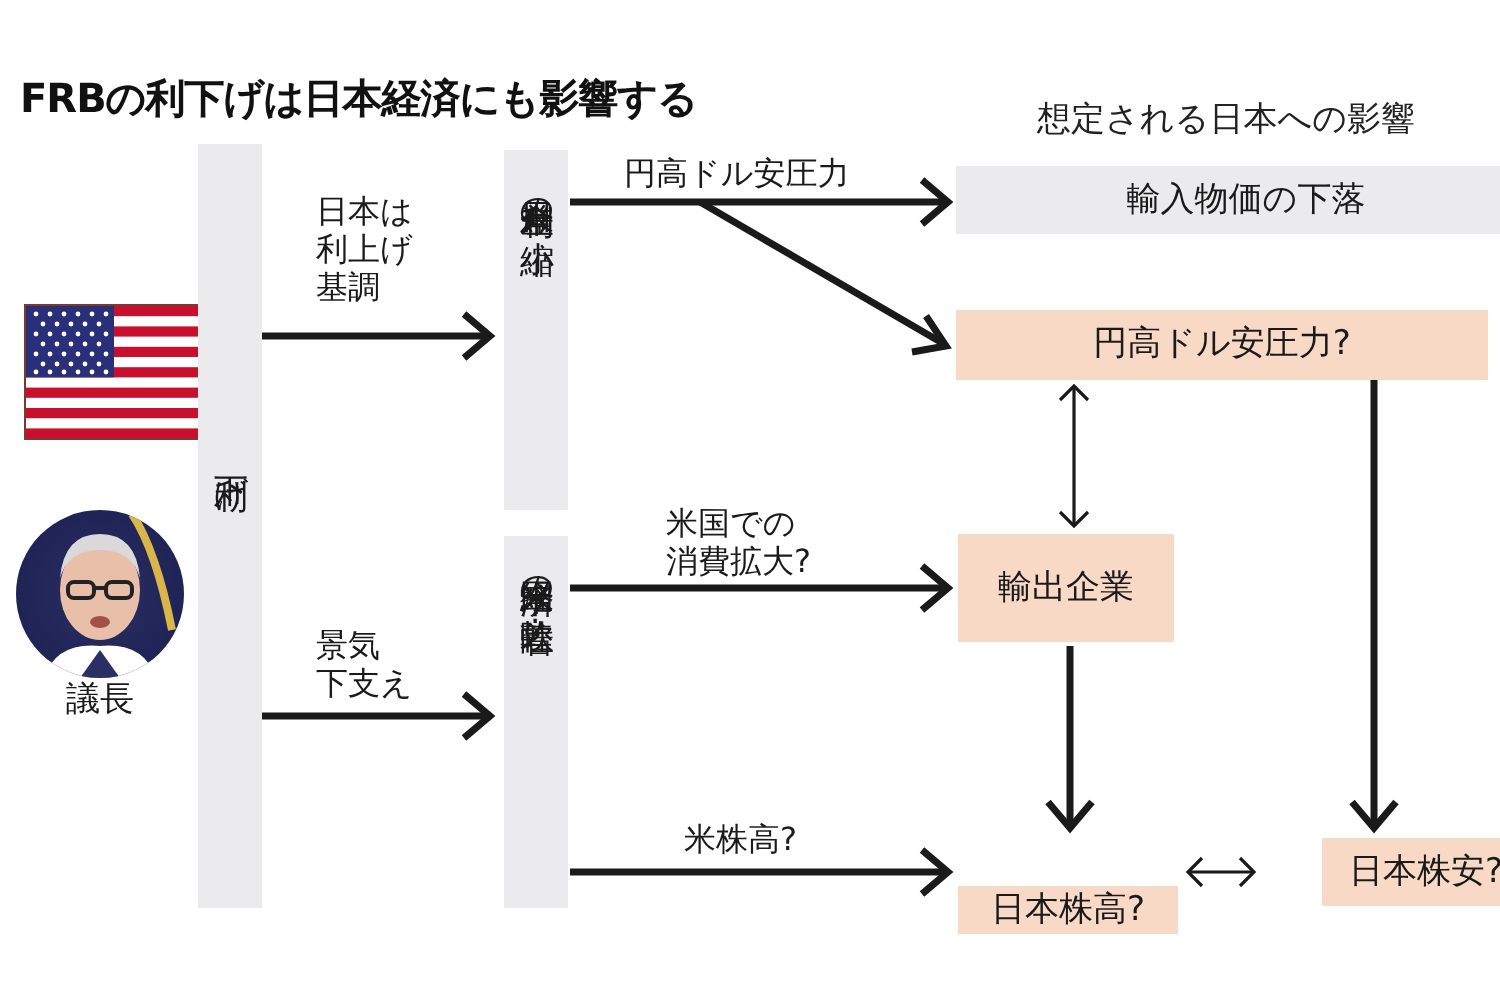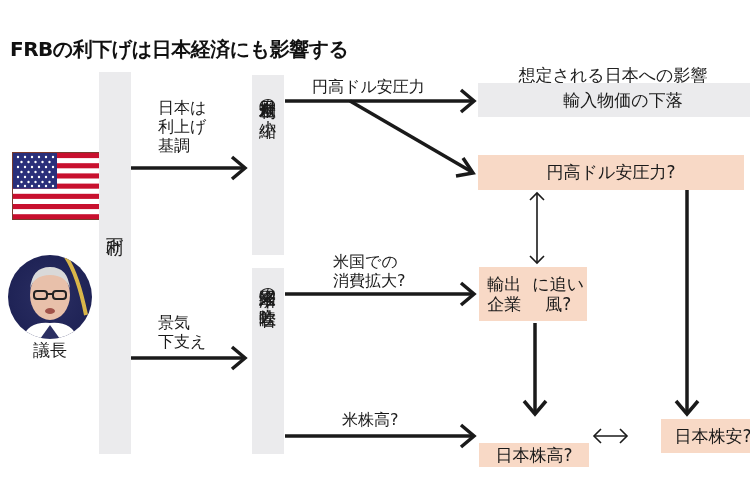--- a/index.html
+++ b/index.html
@@ -5,21 +5,21 @@
   html, body { margin: 0; padding: 0; }
   body {
     width: 750px; height: 500px; background: #ffffff; position: relative; overflow: hidden;
     font-family: "DejaVu Sans", "Liberation Sans", sans-serif; color: #1a1a1a;
   }
   .abs { position: absolute; }
   .title {
     left: 10px; top: 36px; font-size: 20px; font-weight: bold; letter-spacing: -0.5px; color: #111;
   }
   .subtitle {
-    left: 478px; top: 48px; width: 270px; text-align: center; font-size: 17px; color: #222; margin-top: 16px;
+    left: 478px; top: 48px; width: 270px; text-align: center; font-size: 17px; color: #222;
   }
   .gray-col { background: #ebebed; }
   .vtext {
     writing-mode: vertical-rl; text-orientation: upright; font-size: 17px; line-height: 1;
     letter-spacing: 0px; color: #1a1a1a;
   }
   .box {
     display: flex; align-items: center; justify-content: center; text-align: center;
     font-size: 17px; line-height: 1.2; color: #1a1a1a;
   }
@@ -119,41 +119,40 @@
 
 <div class="abs gray-col" style="left:99px; top:72px; width:32px; height:382px;"></div>
 <div class="abs vtext" style="left:106px; top:225px;">利下げ</div>
 
 <div class="abs gray-col" style="left:252px; top:75px; width:32px; height:180px;"></div>
 <div class="abs vtext" style="left:259px; top:88px;">日米金利差の縮小</div>
 
 <div class="abs gray-col" style="left:252px; top:268px; width:32px; height:186px;"></div>
 <div class="abs vtext" style="left:259px; top:277px;">米国経済の軟着陸?</div>
 
-<div class="abs label" style="left:158px; top:98px;">
+<div class="abs label" style="left:158px; top:98px;font-family:Liberation Mono, monospace;">
   <div>日本は</div>
   <div>利上げ</div>
   <div>基調</div>
 </div>
 <div class="abs label" style="left:158px; top:313px;">
   <div>景気</div>
   <div>下支え</div>
 </div>
 <div class="abs label" style="left:312px; top:77px;">円高ドル安圧力</div>
 <div class="abs label" style="left:333px; top:252px;">
   <div>米国での</div>
   <div>消費拡大?</div>
 </div>
 <div class="abs label" style="left:342px; top:410px;">米株高?</div>
 
 <div class="abs box gray" style="left:478px; top:83px; width:290px; height:34px;">輸入物価の下落</div>
 <div class="abs box peach" style="left:478px; top:155px; width:266px; height:35px;">円高ドル安圧力?</div>
 <div class="abs box peach" style="left:479px; top:267px; width:108px; height:54px; ">
   <div>輸出企業</div>
-  <div>に追い風?</div>
 </div>
 <div class="abs box peach" style="left:479px; top:419px; width:110px; height:24px;margin-top:24px;">日本株高?</div>
 <div class="abs box peach" style="left:661px; top:419px; width:104px; height:34px;">日本株安?</div>
 
 <svg class="arrows" width="750" height="500" viewBox="0 0 750 500">
   <g stroke="#1a1a1a" fill="none" stroke-linecap="butt">
 
     <line x1="131" y1="168" x2="244" y2="168" stroke-width="3.5"></line>
     <polyline points="232,157 245,168 232,179" stroke-width="3.5"></polyline>
 

